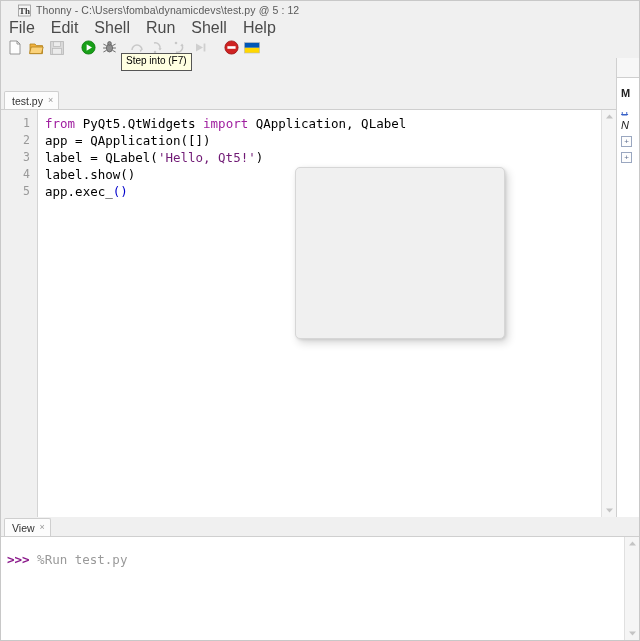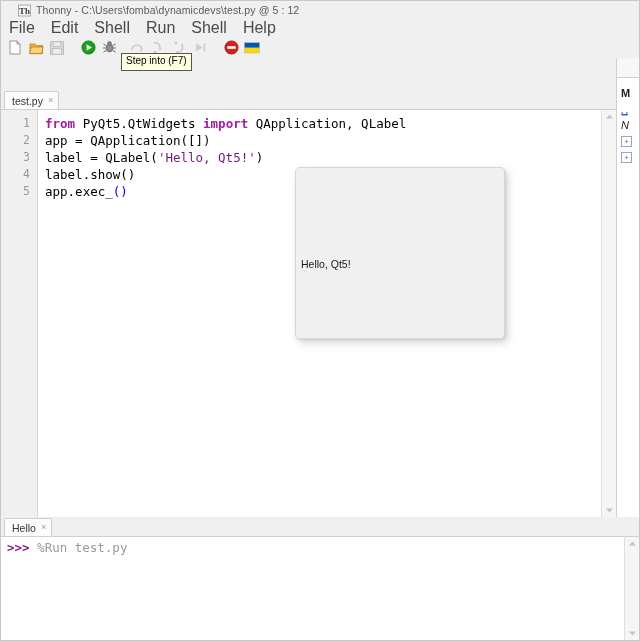--- a/index.html
+++ b/index.html
@@ -165,21 +165,21 @@
     background: #fff;
     font-family: "DejaVu Sans Mono", monospace;
     font-size: 12.5px;
     line-height: 17px;
     color: #000;
     white-space: pre;
     position: relative;
     overflow: hidden;
   }
   .code .line { height: 17px; }
-  .kw  { color: #a020a0; font-weight: bold; }
+  .kw  { color: #a020a0; font-weight: normal; }
   .str { color: #701a75; }
   .br  { color: #0000cc; }
 
   
   .vscroll {
     width: 14px;
     background: #f5f5f5;
     border-left: 1px solid #e0e0e0;
     flex: 0 0 auto;
     display: flex;
@@ -266,21 +266,21 @@
   }
   .shell-body {
     flex: 1;
     display: flex;
     background: #fff;
     border-top: 1px solid #cfcfcf;
     overflow: hidden;
   }
   .shell-text {
     flex: 1;
-    padding: 2px 0 0 6px;
+    padding: 14px 0 0 6px;
     font-family: "DejaVu Sans Mono", monospace;
     font-size: 12.5px;
     line-height: 17px;
     white-space: pre;
   }
   .prompt { color: #8b1a8b; font-weight: bold; }
   .magic  { color: #9a9a9a; }
 
   
   .qtwin {
@@ -501,21 +501,21 @@
           <div class="asst-line">
             <span class="asst-expander">+</span>
           </div>
         </div>
       </div>
     </div>
 
     <div class="shell-wrap">
       <div class="shell-tabstrip">
         <div class="tab">
-          <span>Hello</span>
+          <span>View</span>
           <span class="x">×</span>
         </div>
       </div>
       <div class="shell-body">
         <div class="shell-text"><span class="prompt">&gt;&gt;&gt;</span><span class="magic"> %Run test.py</span></div>
         <div class="vscroll">
           <div class="sb-arrow">
             <svg width="9" height="7" viewBox="0 0 9 7">
                 <path d="M4.5 1.4 L8 5.6 L1 5.6 Z" fill="#c4c4c4"></path>
               </svg>
@@ -524,18 +524,15 @@
             <svg width="9" height="7" viewBox="0 0 9 7">
                 <path d="M4.5 5.6 L1 1.4 L8 1.4 Z" fill="#c4c4c4"></path>
               </svg>
           </div>
         </div>
       </div>
     </div>
   </div>
 
   <div class="qtwin">
-    <div class="qt-client">
-      <div class="qt-label">Hello, Qt5!</div>
-    </div>
   </div>
 
 </div>
 
 </body></html>

